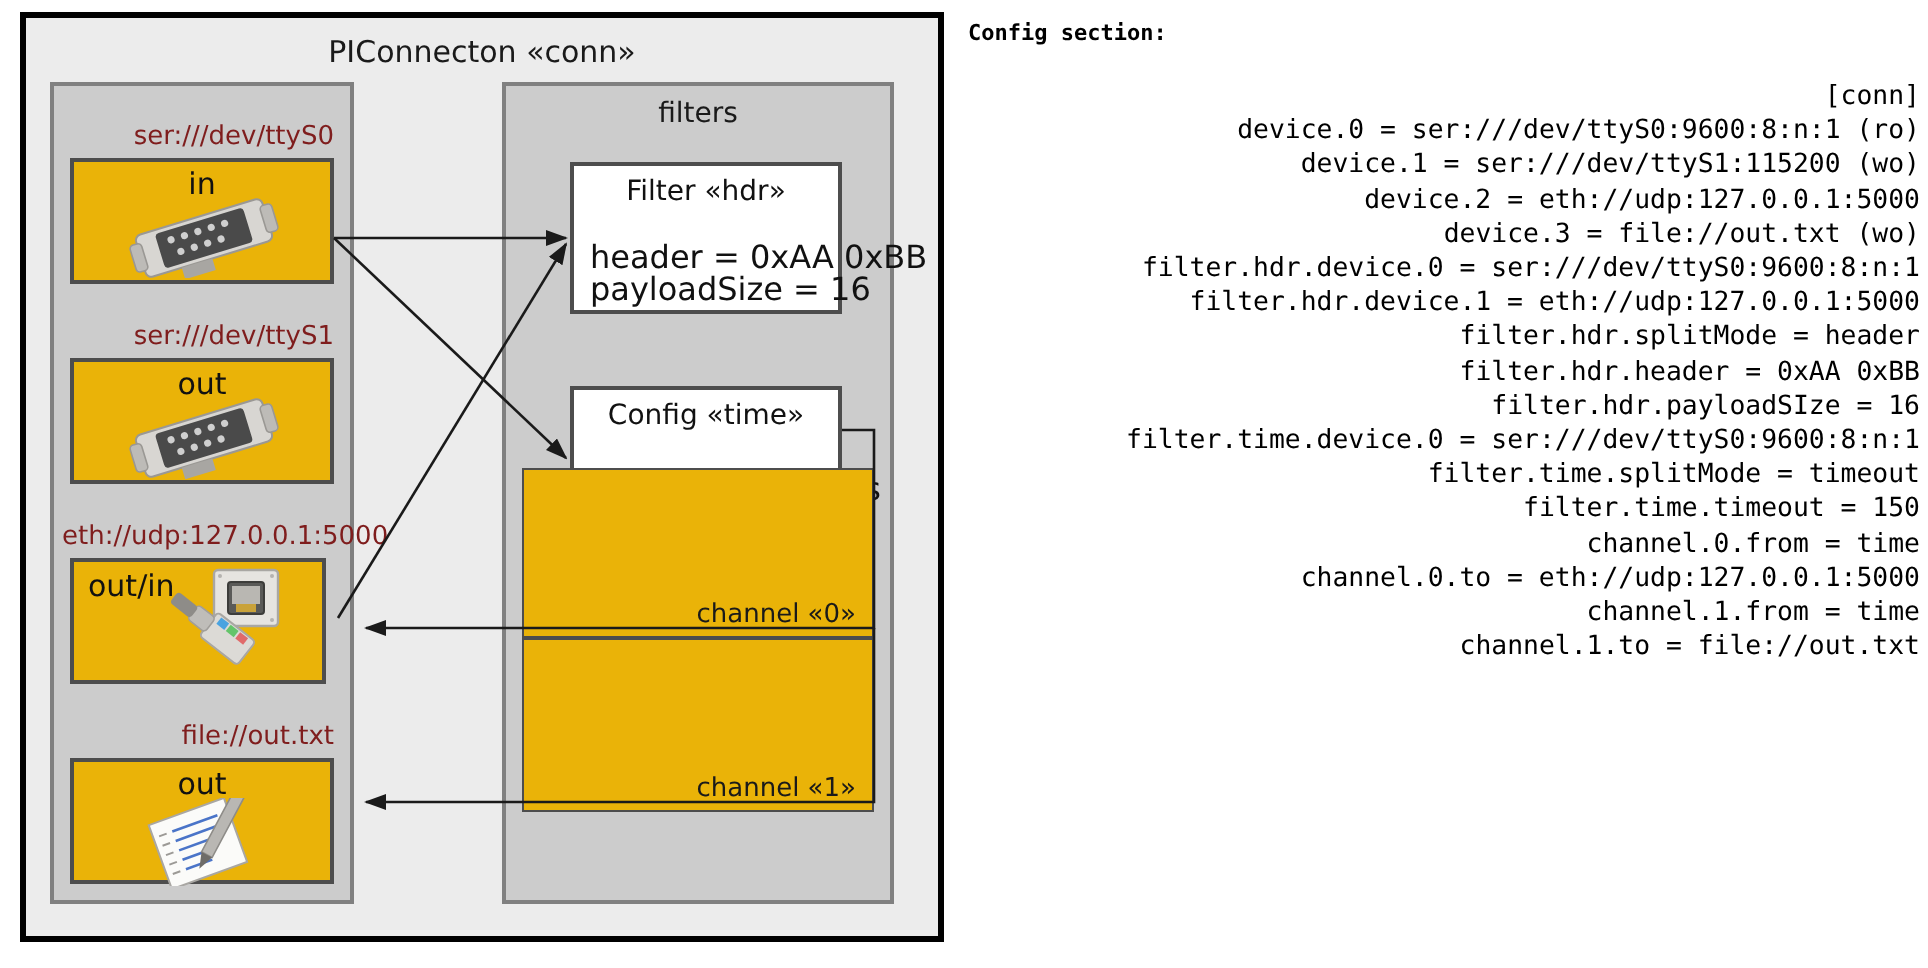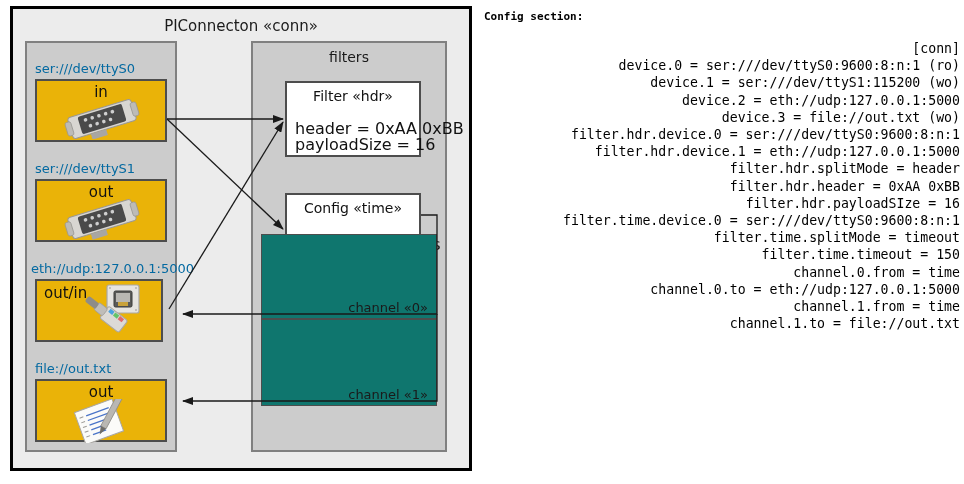--- a/index.html
+++ b/index.html
@@ -10,35 +10,35 @@
   #diagram{position:absolute;left:10px;top:6px;width:462px;height:465px;
            background:#ececec;border:3px solid #000;box-sizing:border-box;}
   #diagram-title{position:absolute;left:0;top:8px;width:456px;text-align:center;
                  font-size:15px;color:#1a1a1a;}
 
   .panel{position:absolute;background:#cccccc;border:2px solid #808080;box-sizing:border-box;}
   .panel-title{position:absolute;left:0;top:6px;width:100%;text-align:center;
                font-size:14px;color:#1a1a1a;}
 
   .devgroup{position:absolute;}
-  .dev-label{position:absolute;left:0;top:0;width:100%;text-align:left;
-             font-size:13px;color:#0369a1;white-space:nowrap;}
+  .dev-label{position:absolute;left:0;top:0;width:100%;text-align:right;
+             font-size:13px;color:#7f1d1d;white-space:nowrap;}
   .dev-box{position:absolute;left:0;top:18px;width:100%;height:63px;
            background:#eab308;border:2px solid #4d4d4d;box-sizing:border-box;}
   .dev-mode{position:absolute;left:0;top:2px;width:100%;text-align:center;
             font-size:15px;color:#111;z-index:3;}
   .dev-mode.left{text-align:left;left:7px;width:auto;top:3px;}
   .dev-icon{position:absolute;z-index:2;}
 
   .filterbox{position:absolute;background:#fff;border:2px solid #4d4d4d;box-sizing:border-box;}
   .filter-title{position:absolute;left:0;top:5px;width:100%;text-align:center;
                 font-size:14px;color:#111;}
   .filter-prop{position:absolute;left:8px;font-size:16px;color:#111;white-space:nowrap;}
 
-  .chanbox{position:absolute;background:#0f766e;border:1px solid #4d4d4d;box-sizing:border-box;}
+  .chanbox{position:absolute;background:#eab308;border:1px solid #4d4d4d;box-sizing:border-box;}
   .chan-label{position:absolute;right:8px;bottom:3px;font-size:13px;color:#1a1a1a;white-space:nowrap;}
 
   #edges{position:absolute;left:0;top:0;width:456px;height:459px;pointer-events:none;z-index:5;}
 
   
   #config{position:absolute;left:484px;top:6px;width:476px;height:470px;}
   #config-heading{font-family:"DejaVu Sans Mono",monospace;font-weight:bold;
                   font-size:11px;color:#000;margin:4px 0 0 0;}
   #config-lines{font-family:"DejaVu Sans Mono",monospace;font-size:13.2px;
                 line-height:17.2px;color:#000;margin-top:17px;white-space:pre;text-align:right;}

